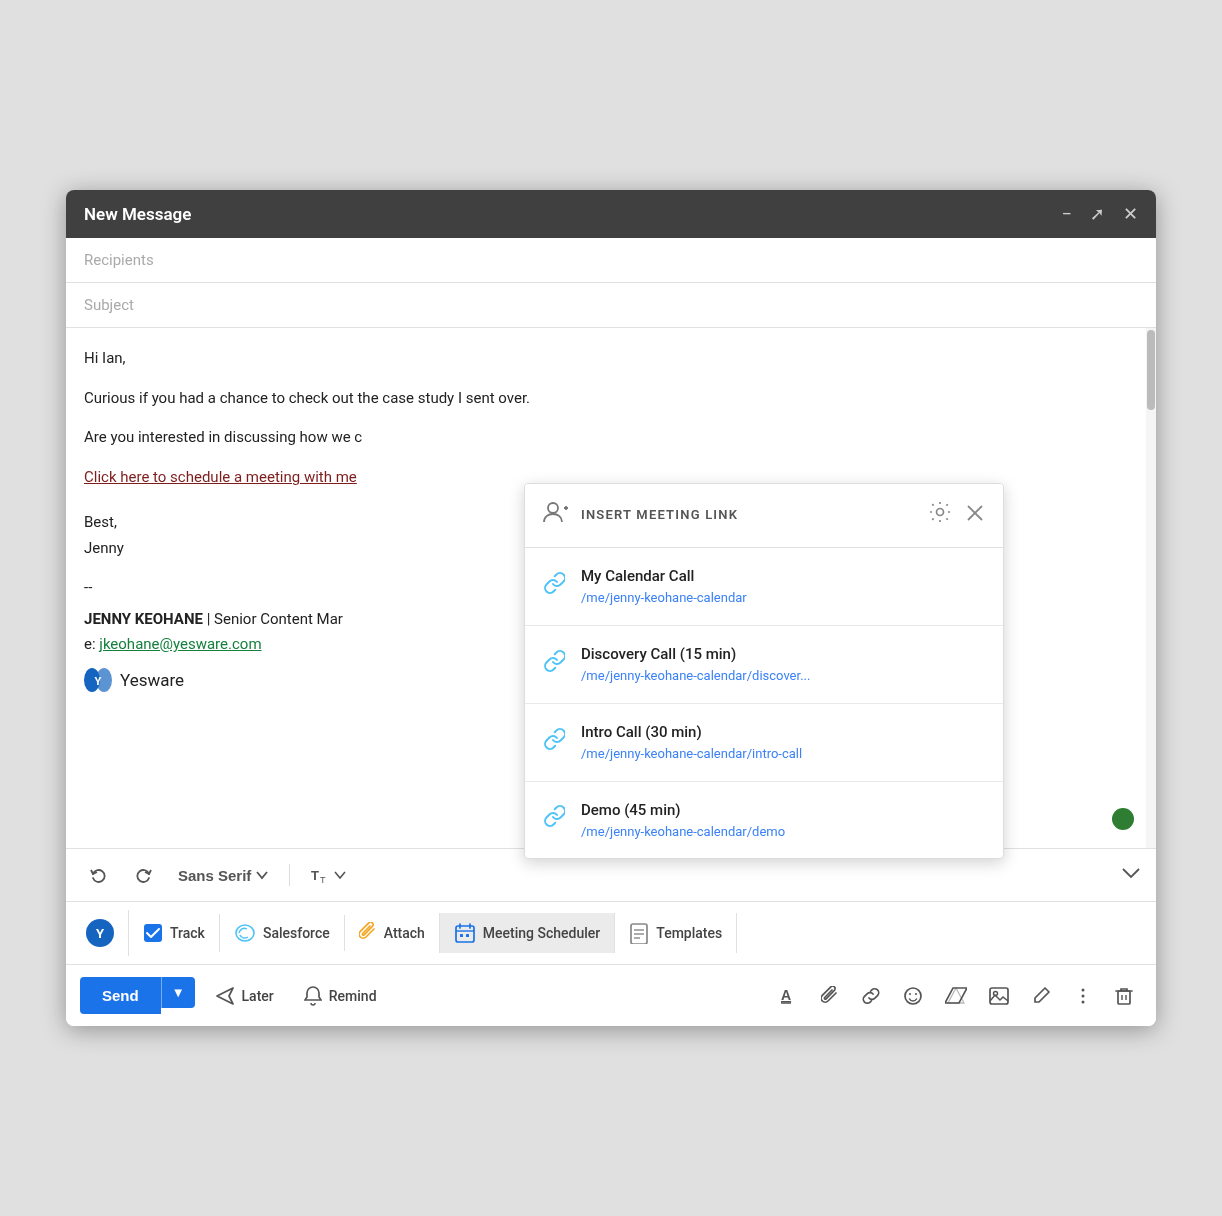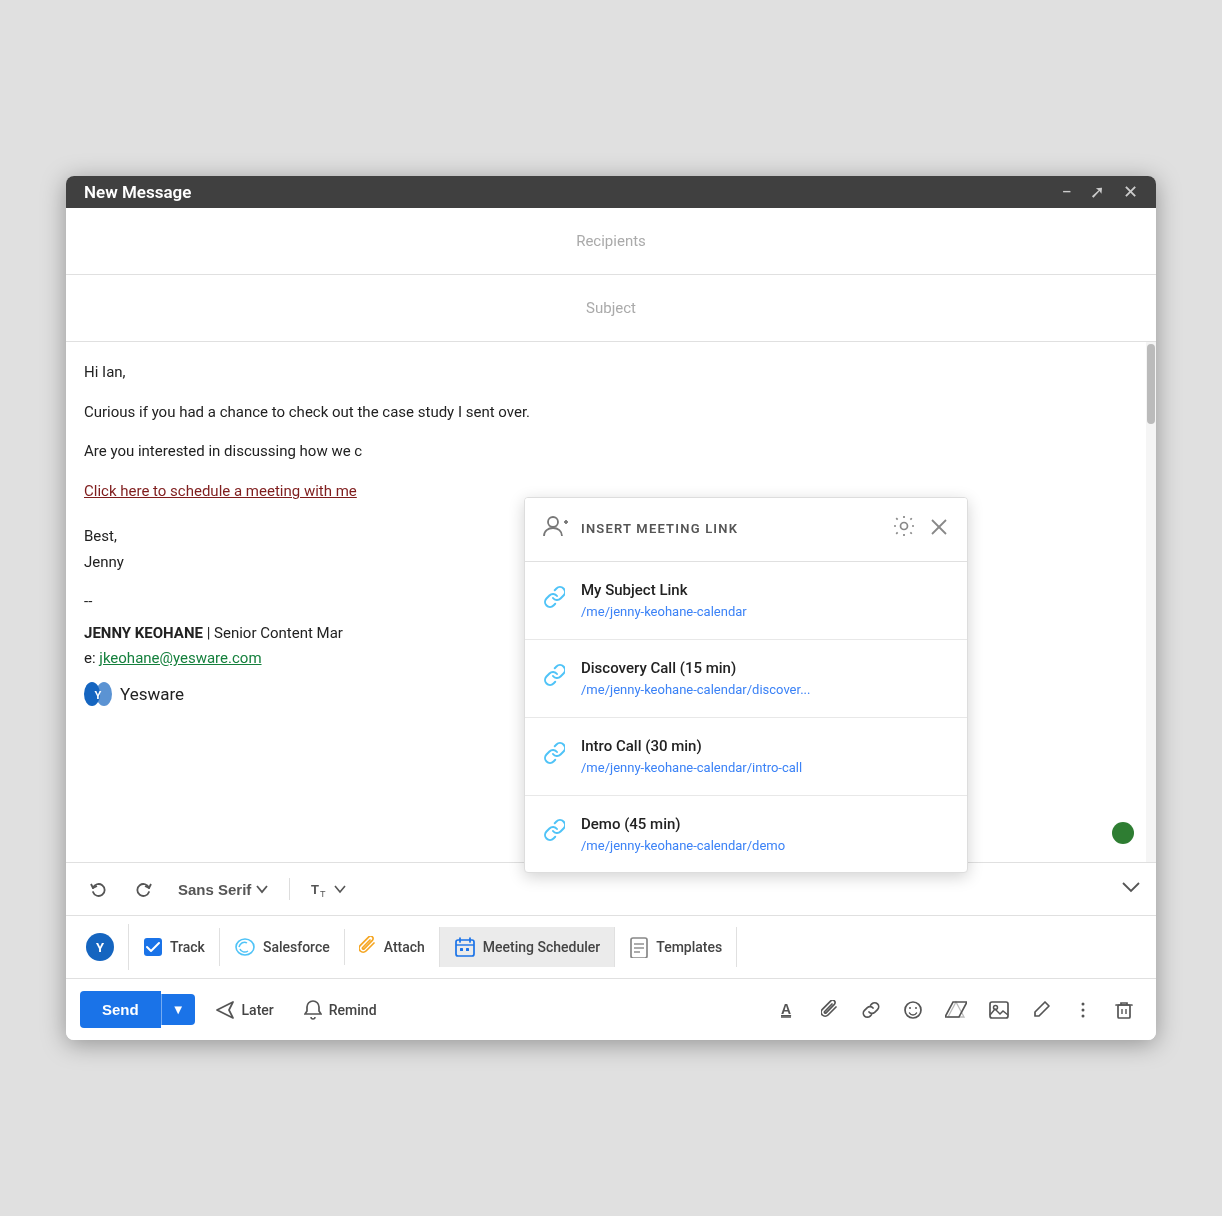--- a/index.html
+++ b/index.html
@@ -16,21 +16,21 @@
       background: #fff;
       border-radius: 8px;
       box-shadow: 0 4px 24px rgba(0,0,0,0.35);
       overflow: hidden;
       display: flex;
       flex-direction: column;
     }
     .titlebar {
       background: #404040;
       color: #fff;
-      padding: 6px 18px;
+      padding: 14px 18px;
       display: flex;
       align-items: center;
       justify-content: space-between;
     }
     .titlebar-title {
       font-size: 17px;
       font-weight: 600;
     }
     .titlebar-controls {
       display: flex;
@@ -38,24 +38,23 @@
       align-items: center;
     }
     .titlebar-controls span {
       color: #ccc;
       font-size: 18px;
       cursor: pointer;
       line-height: 1;
     }
     .field-row {
       border-bottom: 1px solid #e0e0e0;
-      padding: 24px 18px;
+      padding: 13px 18px;
       font-size: 15px;
       color: #aaa;
-      text-align: center;
     }
     .body-area {
       flex: 1;
       padding: 18px 18px 8px 18px;
       font-size: 15px;
       color: #222;
       line-height: 1.6;
       position: relative;
       min-height: 520px;
     }
@@ -85,21 +84,21 @@
       height: 80px;
       background: #bbb;
       border-radius: 4px;
     }
 
     
     .meeting-popup {
       position: absolute;
       top: 155px;
       left: 458px;
-      width: 444px;
+      width: 480px;
       background: #fff;
       border: 1px solid #ddd;
       border-radius: 4px;
       box-shadow: 0 4px 16px rgba(0,0,0,0.18);
       z-index: 100;
       overflow: hidden;
     }
     .popup-header {
       display: flex;
       align-items: center;
@@ -228,21 +227,21 @@
     .send-bar {
       border-top: 1px solid #e0e0e0;
       padding: 12px 14px;
       display: flex;
       align-items: center;
       gap: 10px;
       background: #fff;
     }
     .send-btn-group {
       display: flex;
-      align-items: center;
+      align-items: flex-start;
     }
     .send-btn {
       background: #1a73e8;
       color: #fff;
       border: none;
       padding: 10px 22px;
       font-size: 15px;
       font-weight: 600;
       border-radius: 4px 0 0 4px;
       cursor: pointer;
@@ -373,21 +372,21 @@
       </div>
 
       <div class="popup-item">
         <span class="popup-item-icon">
           <svg width="22" height="22" viewBox="0 0 22 22" fill="none">
             <path d="M10 12a5 5 0 0 0 7.54.54l3-3a5 5 0 0 0-7.07-7.07l-1.72 1.71" stroke="#4fc3f7" stroke-width="2" stroke-linecap="round"></path>
             <path d="M14 10a5 5 0 0 0-7.54-.54l-3 3a5 5 0 0 0 7.07 7.07l1.71-1.71" stroke="#4fc3f7" stroke-width="2" stroke-linecap="round"></path>
           </svg>
         </span>
         <div>
-          <div class="popup-item-name">My Subject Link</div>
+          <div class="popup-item-name">My Calendar Call</div>
           <div class="popup-item-url">/me/jenny-keohane-calendar</div>
         </div>
       </div>
       <div class="popup-item">
         <span class="popup-item-icon">
           <svg width="22" height="22" viewBox="0 0 22 22" fill="none">
             <path d="M10 12a5 5 0 0 0 7.54.54l3-3a5 5 0 0 0-7.07-7.07l-1.72 1.71" stroke="#4fc3f7" stroke-width="2" stroke-linecap="round"></path>
             <path d="M14 10a5 5 0 0 0-7.54-.54l-3 3a5 5 0 0 0 7.07 7.07l1.71-1.71" stroke="#4fc3f7" stroke-width="2" stroke-linecap="round"></path>
           </svg>
         </span>

